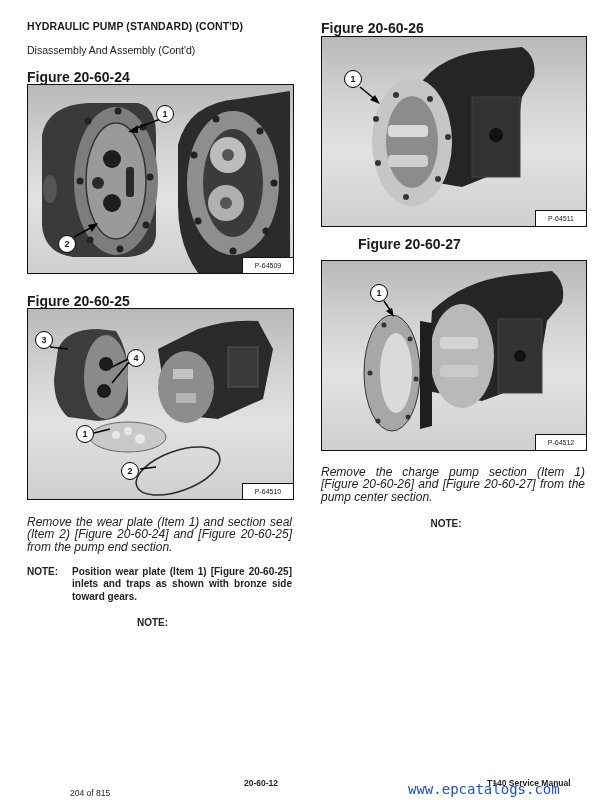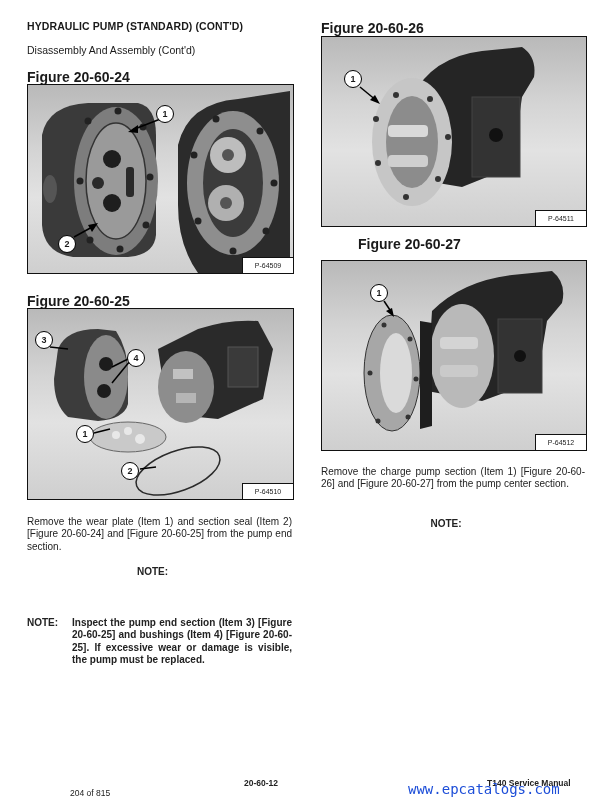--- a/index.html
+++ b/index.html
@@ -8,21 +8,21 @@
   .abs { position: absolute; }
   .h1 { font-size: 10.5px; font-weight: bold; letter-spacing: 0.1px; }
   .h2 { font-size: 10.5px; font-weight: normal; }
   .figlabel { font-size: 14px; font-weight: bold; }
   .photo { position: absolute; border: 1.5px solid #111; overflow: hidden;
            background: linear-gradient(180deg, #b9b9b9 0%, #d4d4d4 35%, #e2e2e2 60%, #cfcfcf 100%); }
   .photo svg { position: absolute; left: 0; top: 0; width: 100%; height: 100%; }
   .pnum { position: absolute; right: 0; bottom: 0; background: #fff; border-left: 1px solid #111;
           border-top: 1px solid #111; font-size: 7px; width: 50px; height: 15px; line-height: 15px;
           text-align: center; color: #222; }
-  .body-text { font-size: 10px; line-height: 12.3px; text-align: justify; color: #222; }
+  .body-text { font-size: 12px; line-height: 12.3px; text-align: justify; color: #222; font-style: italic; }
   .note { font-size: 10px; line-height: 12.3px; font-weight: bold; color: #222; display: flex; justify-content: center; }
   .note .lbl { width: 45px; flex: none; }
   .note .txt { flex: 1; text-align: justify; }
   .footer { font-size: 8.5px; color: #222; }
   .watermark { font-family: "DejaVu Sans Mono", monospace; font-size: 14px; color: #1d4ed8; }
 </style>
 </head>
 <body>
 
 <div class="abs h1" style="left:27px; top:20px;">HYDRAULIC PUMP (STANDARD) (CONT'D)</div>
@@ -109,24 +109,24 @@
   <div class="abs" style="left:7px; top:22px; width:16px; height:16px; border:1.2px solid #000; border-radius:50%; background:#fff; font-size:9px; font-weight:bold; text-align:center; line-height:16px;">3</div>
   <div class="abs" style="left:99px; top:40px; width:16px; height:16px; border:1.2px solid #000; border-radius:50%; background:#fff; font-size:9px; font-weight:bold; text-align:center; line-height:16px;">4</div>
   <div class="abs" style="left:48px; top:116px; width:16px; height:16px; border:1.2px solid #000; border-radius:50%; background:#fff; font-size:9px; font-weight:bold; text-align:center; line-height:16px;">1</div>
   <div class="abs" style="left:93px; top:153px; width:16px; height:16px; border:1.2px solid #000; border-radius:50%; background:#fff; font-size:9px; font-weight:bold; text-align:center; line-height:16px;">2</div>
   <div class="pnum">P-64510</div>
 </div>
 
 <div class="abs body-text" style="left:27px; top:516px; width:265px;">Remove the wear plate (Item 1) and section seal (Item 2) [Figure 20-60-24] and [Figure 20-60-25] from the pump end section.</div>
 <div class="abs note" style="left:27px; top:566px; width:265px;">
   <span class="lbl">NOTE:</span>
+  <span class="txt">Position wear plate (Item 1) [Figure 20-60-25] inlets and traps as shown with bronze side toward gears.</span>
 </div>
 <div class="abs note" style="left:27px; top:617px; width:265px;">
   <span class="lbl">NOTE:</span>
-  <span class="txt">Inspect the pump end section (Item 3) [Figure 20-60-25] and bushings (Item 4) [Figure 20-60-25]. If excessive wear or damage is visible, the pump must be replaced.</span>
 </div>
 
 <div class="abs figlabel" style="left:321px; top:20px;">Figure 20-60-26</div>
 <div class="photo" style="left:321px; top:36px; width:264px; height:189px;">
   <svg viewBox="0 0 264 189" preserveAspectRatio="none">
     <path d="M90 60 Q110 20 160 14 L200 10 Q215 20 212 40 L200 60 L190 130 L140 150 L80 140 Z" fill="#252525"></path>
     <rect x="150" y="60" width="48" height="80" fill="#333" stroke="#444"></rect>
     <circle cx="174" cy="98" r="7" fill="#111"></circle>
     <ellipse cx="90" cy="105" rx="40" ry="64" fill="#c6c6c6"></ellipse>
     <ellipse cx="90" cy="105" rx="26" ry="46" fill="#8c8c8c"></ellipse>

